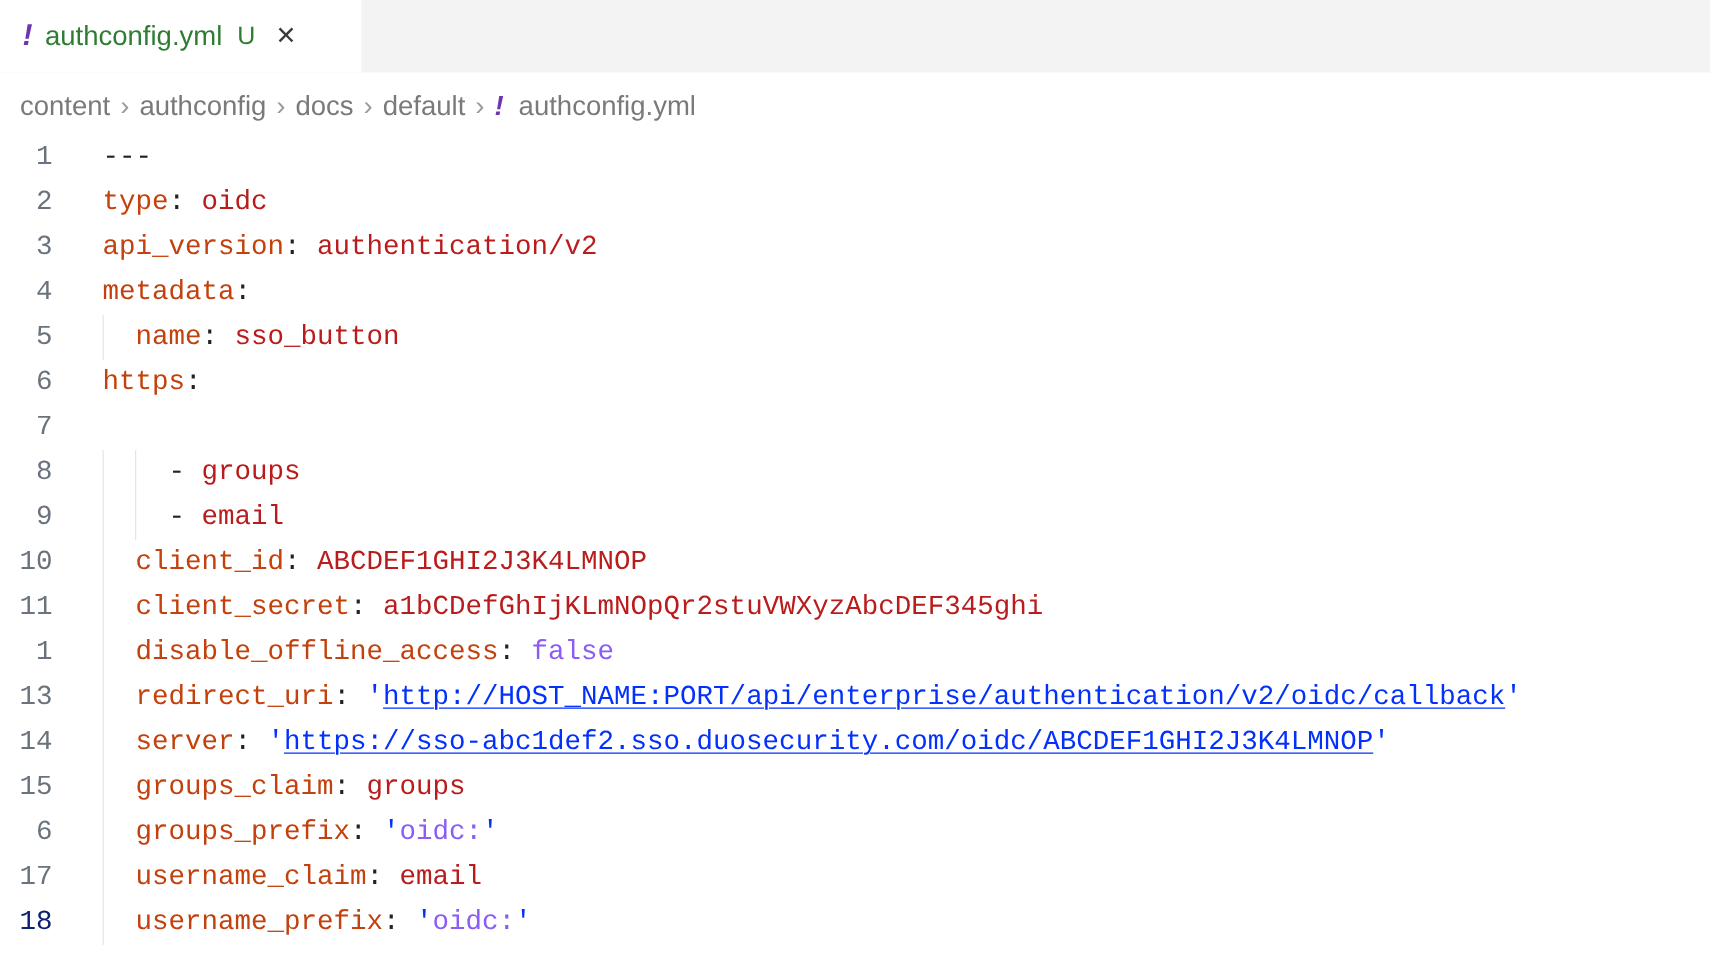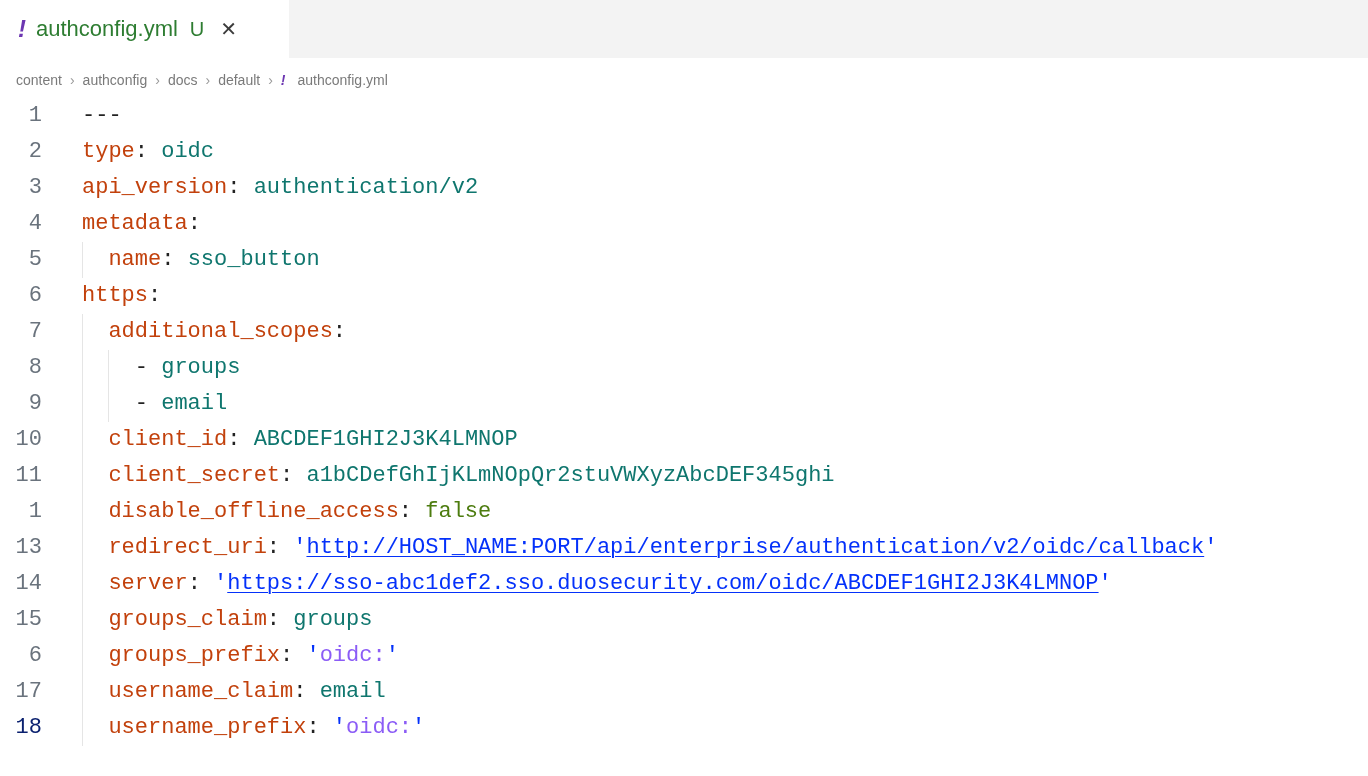--- a/index.html
+++ b/index.html
@@ -49,21 +49,21 @@
     margin-left: 6px;
     cursor: pointer;
     line-height: 1;
   }
   .breadcrumbs {
     display: flex;
     align-items: center;
     gap: 8px;
     padding: 14px 16px 10px 16px;
     color: #7a7a7a;
-    font-size: 14px;
+    font-size: 22px;
   }
   .bc-item { color: #7a7a7a; cursor: pointer; }
   .bc-sep { color: #9a9a9a; }
   .bc-icon {
     color: #6c36b1;
     font-weight: 700;
     font-style: italic;
     margin-right: 4px;
   }
   .editor {
@@ -96,30 +96,30 @@
     top: 0;
     bottom: 0;
     width: 1px;
     background: #e5e5e5;
     z-index: 0;
   }
   .code-text { position: relative; z-index: 1; }
   .tok-dash { color: #222; }
   .tok-key { color: #c2410c; }
   .tok-colon { color: #222; }
-  .tok-val { color: #0f766e; }
+  .tok-val { color: #b91c1c; }
   .tok-str { color: #8b5cf6; }
   .tok-quote { color: #0431fa; }
   .tok-url {
     color: #0431fa;
     text-decoration: underline;
     text-decoration-thickness: 1px;
     text-underline-offset: 3px;
   }
-  .tok-bool { color: #4d7c0f; }
+  .tok-bool { color: #8b5cf6; }
   .tok-punc { color: #222; }
 </style>
 </head>
 <body>
 
 <div class="tab-bar">
   <div class="tab">
     <span class="tab-icon">!</span>
     <span class="tab-title">authconfig.yml</span>
     <span class="tab-status">U</span>
@@ -140,21 +140,21 @@
   <span class="bc-item">authconfig.yml</span>
 </div>
 
 <div class="editor" id="editor">
     <div class="line"><div class="gutter">1</div><div class="code"><span class="code-text"><span class="tok-dash">---</span></span></div></div>
     <div class="line"><div class="gutter">2</div><div class="code"><span class="code-text"><span class="tok-key">type</span><span class="tok-colon">:</span> <span class="tok-val">oidc</span></span></div></div>
     <div class="line"><div class="gutter">3</div><div class="code"><span class="code-text"><span class="tok-key">api_version</span><span class="tok-colon">:</span> <span class="tok-val">authentication/v2</span></span></div></div>
     <div class="line"><div class="gutter">4</div><div class="code"><span class="code-text"><span class="tok-key">metadata</span><span class="tok-colon">:</span></span></div></div>
     <div class="line"><div class="gutter">5</div><div class="code"><div class="guide" style="left: 12px;"></div><span class="code-text">  <span class="tok-key">name</span><span class="tok-colon">:</span> <span class="tok-val">sso_button</span></span></div></div>
     <div class="line"><div class="gutter">6</div><div class="code"><span class="code-text"><span class="tok-key">https</span><span class="tok-colon">:</span></span></div></div>
-    <div class="line"><div class="gutter">7</div><div class="code"><div class="guide" style="left: 12px;"></div><span class="code-text">  <span class="tok-key">additional_scopes</span><span class="tok-colon">:</span></span></div></div>
+    <div class="line"><div class="gutter">7</div><div class="code"><div class="guide" style="left: 12px;"></div></div></div>
     <div class="line"><div class="gutter">8</div><div class="code"><div class="guide" style="left: 12px;"></div><div class="guide" style="left: 38.4px;"></div><span class="code-text">    <span class="tok-punc">-</span> <span class="tok-val">groups</span></span></div></div>
     <div class="line"><div class="gutter">9</div><div class="code"><div class="guide" style="left: 12px;"></div><div class="guide" style="left: 38.4px;"></div><span class="code-text">    <span class="tok-punc">-</span> <span class="tok-val">email</span></span></div></div>
     <div class="line"><div class="gutter">10</div><div class="code"><div class="guide" style="left: 12px;"></div><span class="code-text">  <span class="tok-key">client_id</span><span class="tok-colon">:</span> <span class="tok-val">ABCDEF1GHI2J3K4LMNOP</span></span></div></div>
     <div class="line"><div class="gutter">11</div><div class="code"><div class="guide" style="left: 12px;"></div><span class="code-text">  <span class="tok-key">client_secret</span><span class="tok-colon">:</span> <span class="tok-val">a1bCDefGhIjKLmNOpQr2stuVWXyzAbcDEF345ghi</span></span></div></div>
     <div class="line"><div class="gutter">1</div><div class="code"><div class="guide" style="left: 12px;"></div><span class="code-text">  <span class="tok-key">disable_offline_access</span><span class="tok-colon">:</span> <span class="tok-bool">false</span></span></div></div>
     <div class="line"><div class="gutter">13</div><div class="code"><div class="guide" style="left: 12px;"></div><span class="code-text">  <span class="tok-key">redirect_uri</span><span class="tok-colon">:</span> <span class="tok-quote">'</span><span class="tok-url">http://HOST_NAME:PORT/api/enterprise/authentication/v2/oidc/callback</span><span class="tok-quote">'</span></span></div></div>
     <div class="line"><div class="gutter">14</div><div class="code"><div class="guide" style="left: 12px;"></div><span class="code-text">  <span class="tok-key">server</span><span class="tok-colon">:</span> <span class="tok-quote">'</span><span class="tok-url">https://sso-abc1def2.sso.duosecurity.com/oidc/ABCDEF1GHI2J3K4LMNOP</span><span class="tok-quote">'</span></span></div></div>
     <div class="line"><div class="gutter">15</div><div class="code"><div class="guide" style="left: 12px;"></div><span class="code-text">  <span class="tok-key">groups_claim</span><span class="tok-colon">:</span> <span class="tok-val">groups</span></span></div></div>
     <div class="line"><div class="gutter">6</div><div class="code"><div class="guide" style="left: 12px;"></div><span class="code-text">  <span class="tok-key">groups_prefix</span><span class="tok-colon">:</span> <span class="tok-quote">'</span><span class="tok-str">oidc:</span><span class="tok-quote">'</span></span></div></div>
     <div class="line"><div class="gutter">17</div><div class="code"><div class="guide" style="left: 12px;"></div><span class="code-text">  <span class="tok-key">username_claim</span><span class="tok-colon">:</span> <span class="tok-val">email</span></span></div></div>

